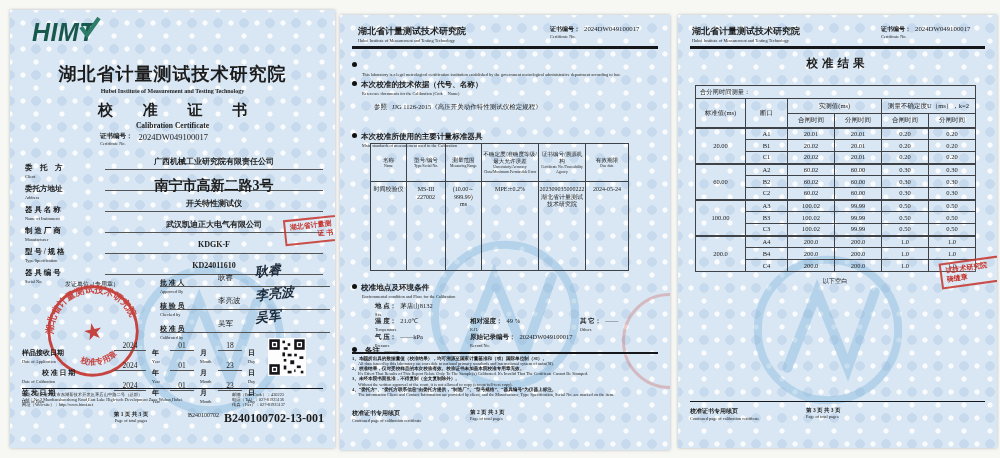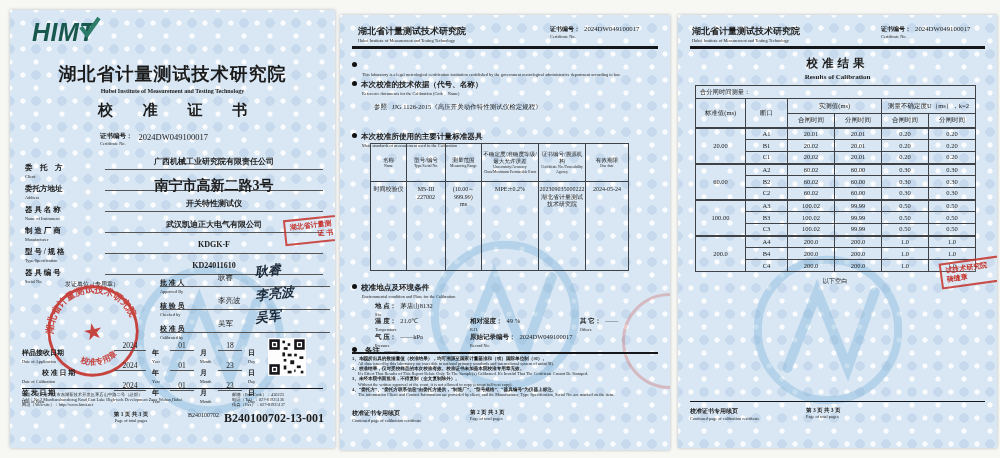--- a/index.html
+++ b/index.html
@@ -52,20 +52,21 @@
     <span>HIMT</span>
     <svg class="abs" style="left:44px;top:-3px;" width="26" height="26" viewBox="0 0 26 26">
       <path d="M5,12 L11,20 L23,3" stroke="#2e7d6b" stroke-width="4" fill="none"></path>
     </svg>
   </div>
 
   <div class="abs c" style="left:0;top:52px;width:325px;">
     <div class="b" style="font-size:18px;letter-spacing:1px;">湖北省计量测试技术研究院</div>
     <div class="b" style="font-size:6px;margin-top:2px;">Hubei Institute of Measurement and Testing Technology</div>
     <div class="b" style="font-size:15px;letter-spacing:13px;margin-top:7px;text-indent:13px;">校 准 证 书</div>
+    <div class="b" style="font-size:7.5px;margin-top:1px;">Calibration Certificate</div>
   </div>
 
   <div class="abs" style="left:90px;top:122px;display:flex;gap:6px;">
     <div>
       <div class="b" style="font-size:6.5px;">证书编号：</div>
       <div class="en">Certificate No.</div>
     </div>
     <div style="font-size:8.5px;">2024DW049100017</div>
   </div>
 
@@ -361,21 +362,20 @@
     <div>
       <div class="b" style="font-size:6px;">证书编号：</div>
       <div class="en">Certificate No.</div>
     </div>
     <div style="font-size:6.8px;">2024DW049100017</div>
   </div>
   <div class="hrule" style="left:12px;top:31px;width:295px;height:2.5px;"></div>
 
   <div class="abs c" style="left:0;top:41px;width:319px;">
     <div class="b" style="font-size:11.5px;letter-spacing:4px;">校准结果</div>
-    <div class="b" style="font-size:7px;margin-top:2px;">Results of Calibration</div>
   </div>
 
   <table class="rtable abs" style="left:17px;top:70px;width:280px;">
     <colgroup>
         <col style="width:50px">
         <col style="width:42px">
         <col style="width:47px">
         <col style="width:47px">
         <col style="width:47px">
         <col style="width:47px">

